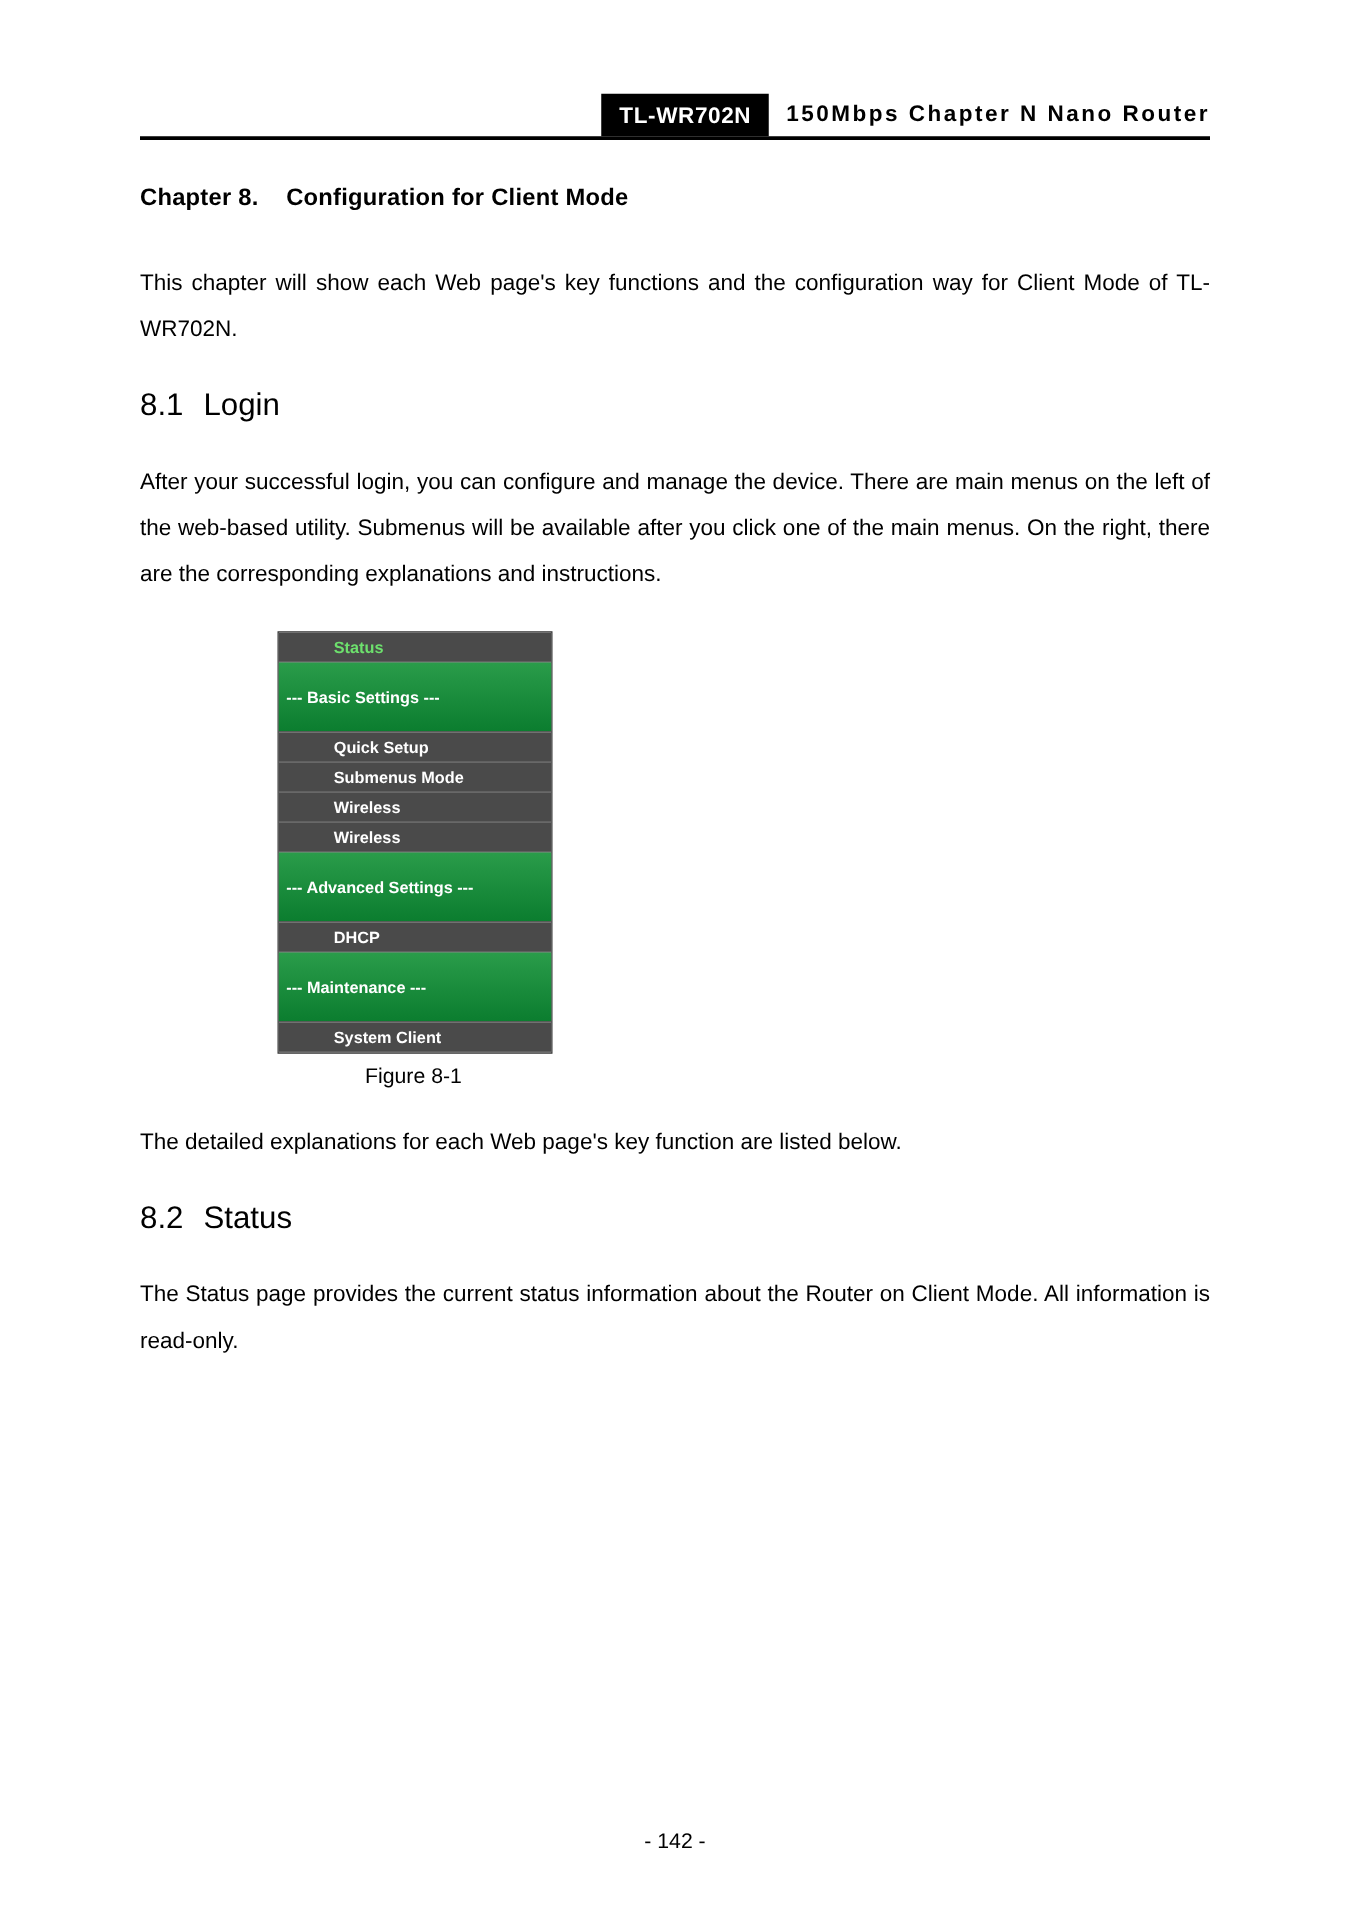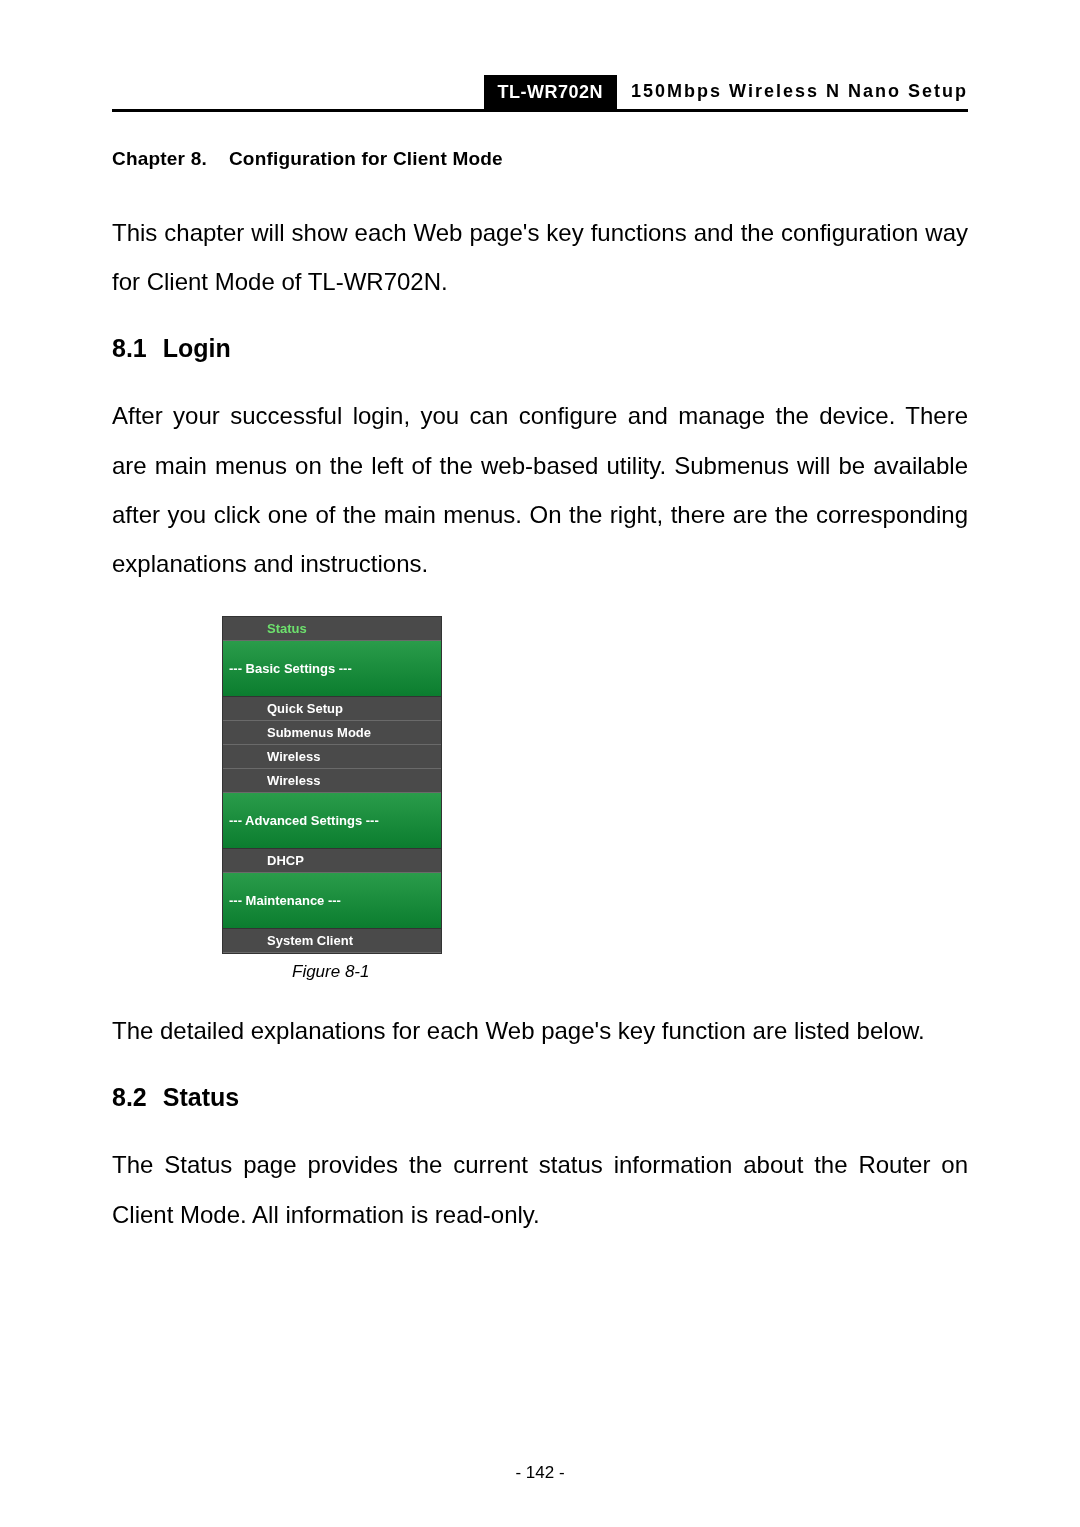--- a/index.html
+++ b/index.html
@@ -41,28 +41,28 @@
       font-size: 19px;
       font-weight: bold;
       margin-bottom: 38px;
       letter-spacing: 0.2px;
     }
     .chapter-title .num {
       display: inline-block;
       margin-right: 22px;
     }
     .para {
-      font-size: 24px;
+      font-size: 18px;
       line-height: 2.05;
       text-align: justify;
       margin-bottom: 28px;
     }
     .section-heading {
       font-size: 25px;
-      font-weight: bold;
+      font-weight: normal;
       margin-bottom: 28px;
       margin-top: 10px;
     }
     .section-heading .snum {
       display: inline-block;
       margin-right: 16px;
     }
     .menu-figure {
       margin-left: 110px;
       margin-bottom: 8px;
@@ -90,37 +90,36 @@
       font-weight: bold;
       font-size: 13px;
       padding: 20px 6px;
       border-bottom: 1px solid #333;
     }
     .figure-caption {
       font-size: 17px;
       margin-left: 180px;
       margin-top: 6px;
       margin-bottom: 24px;
-      font-style: italic;
     }
     .page-number {
       position: absolute;
       bottom: 44px;
       left: 0;
       right: 0;
       text-align: center;
       font-size: 17px;
     }
   </style>
 </head>
 <body>
 
 <div class="header-band">
   <div class="header-model">TL-WR702N</div>
-  <div class="header-desc">150Mbps Wireless N Nano Setup</div>
+  <div class="header-desc">150Mbps Chapter N Nano Router</div>
 </div>
 
 <h1 class="chapter-title">
   <span class="num">Chapter 8.</span><span>Configuration for Client Mode</span>
 </h1>
 
 <p class="para">This chapter will show each Web page's key functions and the configuration way for Client Mode of TL-WR702N.</p>
 
 <h2 class="section-heading">
   <span class="snum">8.1</span><span>Login</span>

